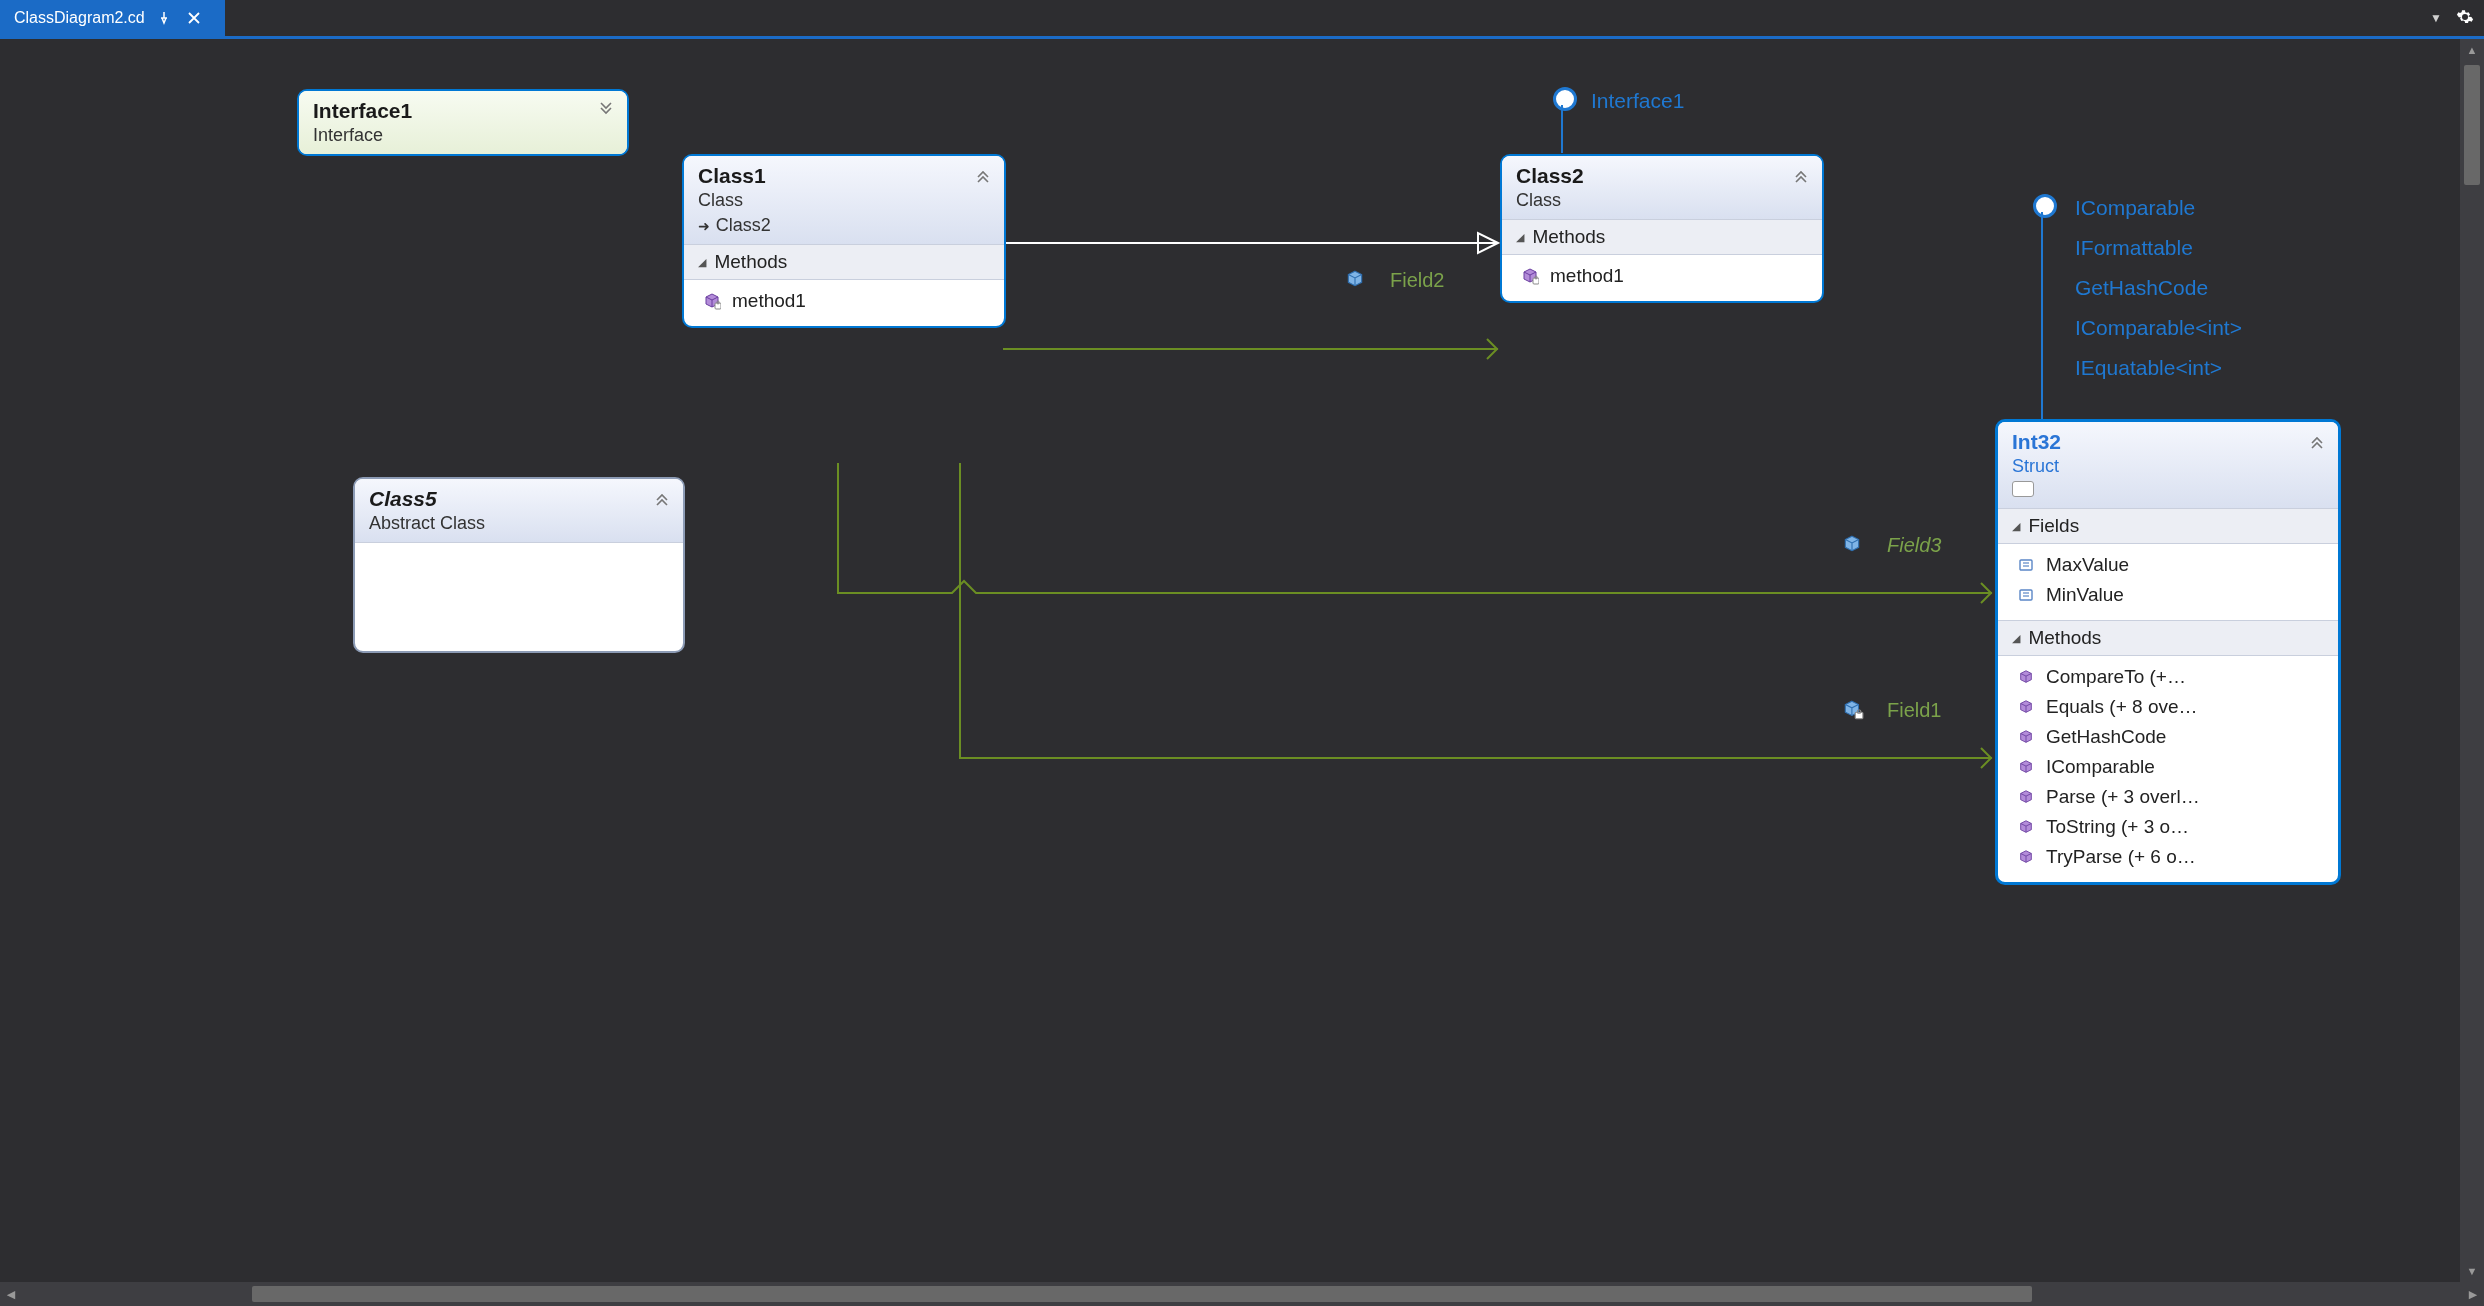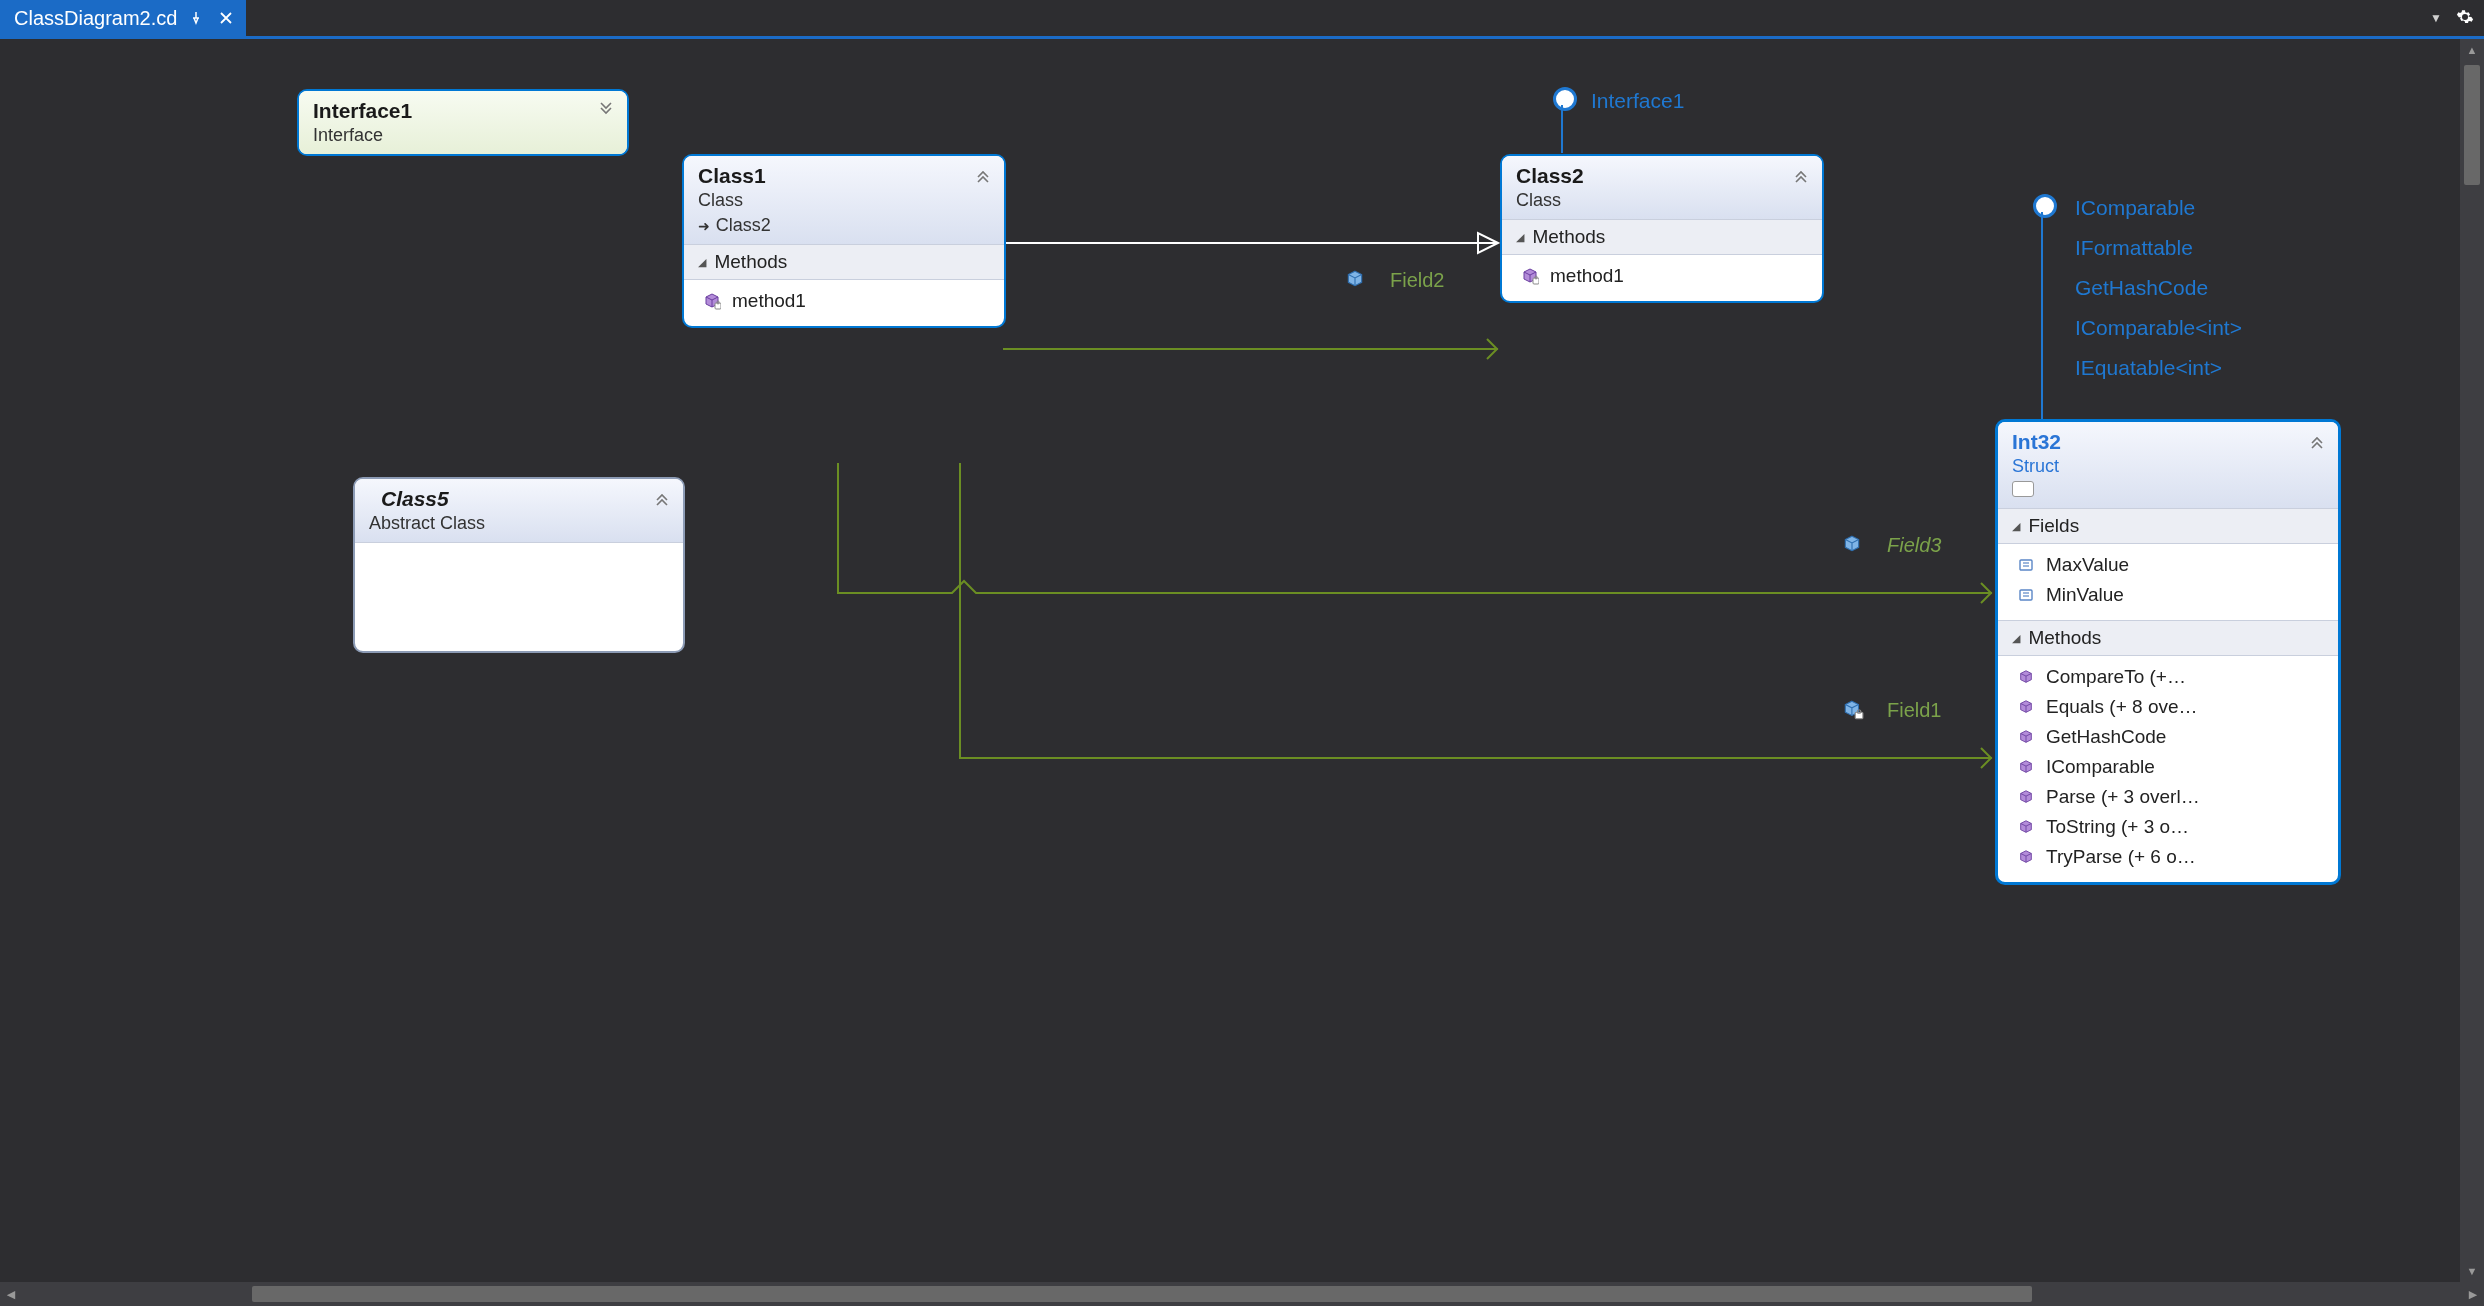--- a/index.html
+++ b/index.html
@@ -14,35 +14,35 @@
   --box-head-bot:#D9E0F0;
   --box-body:#FFFFFF;
   --section:#ECEEF4;
   --text:#1A1A1A;
   --blue-text:#2A75D6;
   --muted:#B9B9B0;
 }
 html,body{margin:0;padding:0;width:100%;height:100%;background:var(--bg);font-family:"Segoe UI",Arial,sans-serif;font-size:15px;color:var(--text);}
 .workspace{position:relative;width:2484px;height:1306px;overflow:hidden;}
 .tabbar{position:absolute;top:0;left:0;right:0;height:38px;display:flex;align-items:flex-start;background:var(--tab-bg);}
-.tab{height:36px;display:flex;align-items:center;gap:8px;padding:0 9px 0 14px;background:var(--tab-active);color:#fff;font-size:20px;}
+.tab{height:36px;display:flex;align-items:center;gap:8px;padding:0 20px 0 14px;background:var(--tab-active);color:#fff;font-size:16px;}
 .tab-pin,.tab-close{display:inline-flex;align-items:center;justify-content:center;width:22px;height:22px;color:#fff;}
 .tab-close svg,.tab-pin svg{stroke:#fff;}
 .tabbar-right{margin-left:auto;display:flex;align-items:center;height:36px;gap:14px;padding-right:10px;color:#d0d0d0;}
 .tabbar-right .tri{font-size:12px;}
 .bluebar{position:absolute;top:36px;left:0;right:0;height:3px;background:var(--tab-active);}
 .canvas{position:absolute;top:39px;left:0;right:0;bottom:24px;}
 .node{position:absolute;border:2px solid var(--blue-border);border-radius:10px;background:var(--box-body);box-shadow:none;overflow:hidden;}
 .node.gray{border-color:var(--box-border);}
 .node.sel{border-width:3px;}
 .head{background:linear-gradient(180deg,var(--box-head-top),var(--box-head-bot));padding:8px 12px 8px 14px;position:relative;}
 .head.green{background:linear-gradient(180deg,#F7FBF1,#E7F0D8);}
 .title{font-weight:600;font-size:21px;color:var(--text);}
 .title.blue{color:var(--blue-text);}
-.title.italic{font-style:italic;margin-left:12px;}
+.title.italic{font-style:italic;}
 .subtitle{font-size:18px;color:#333;margin-top:2px;}
 .subtitle.blue{color:var(--blue-text);}
 .derived{font-size:18px;color:#333;margin-top:4px;display:flex;align-items:center;gap:6px;}
 .derived .arrow{font-size:14px;}
 .chevron{position:absolute;top:8px;right:10px;width:22px;height:22px;color:#666;display:flex;align-items:center;justify-content:center;}
 .section{background:var(--section);border-top:1px solid #C9CFDD;border-bottom:1px solid #C9CFDD;padding:6px 12px 6px 14px;font-size:19px;color:#222;display:flex;align-items:center;gap:8px;}
 .section .tri{font-size:11px;color:#555;}
 .members{padding:6px 8px 10px 14px;}
 .member{display:flex;align-items:center;gap:10px;padding:4px 4px;font-size:19px;color:#222;white-space:nowrap;overflow:hidden;text-overflow:ellipsis;}
 .mi{width:20px;height:20px;flex:0 0 20px;display:inline-flex;align-items:center;justify-content:center;}

